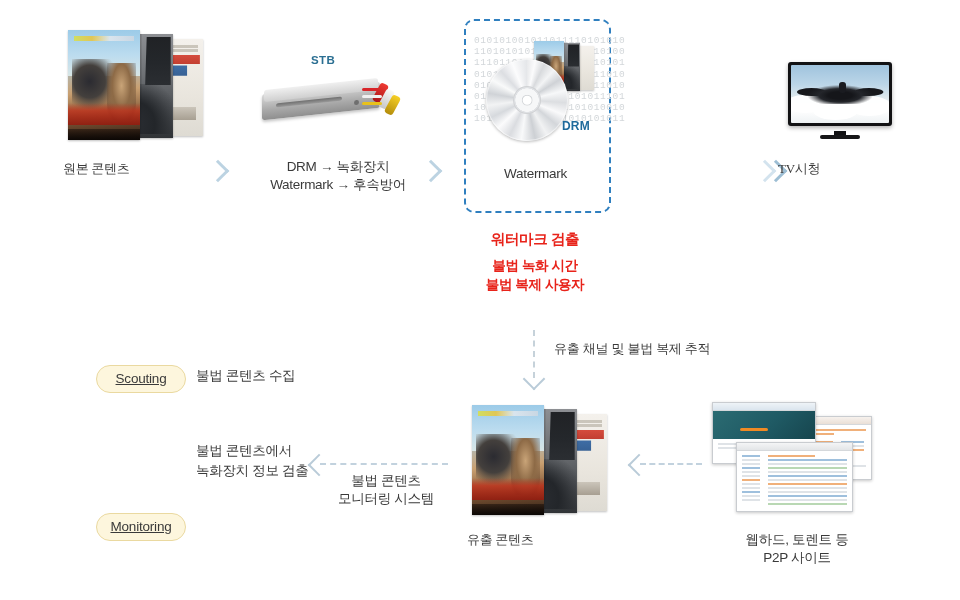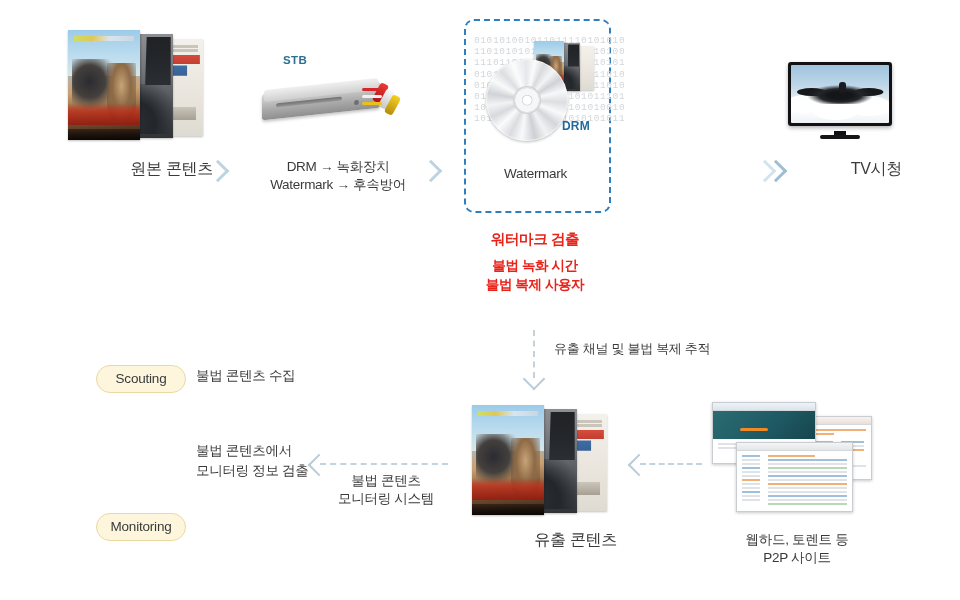--- a/index.html
+++ b/index.html
@@ -9,25 +9,25 @@
     font-family:"Liberation Sans","DejaVu Sans",sans-serif;
     overflow:hidden;
     position:relative;
     color:#333;
   }
   .stage{position:absolute;left:0;top:0;width:960px;height:600px;}
   .abs{position:absolute;}
 
   
   .lbl{
-    text-align:right;font-size:16px;color:#3a3a3a;line-height:17px;
-    letter-spacing:-0.3px;white-space:nowrap;
+    text-align:left;font-size:13px;color:#3a3a3a;line-height:17px;
+    letter-spacing:-0.3px;white-space:nowrap;font-family:Liberation Serif, serif;
   }
   .lbl-blk{text-align:center;font-size:13.5px;color:#3a3a3a;line-height:18px;letter-spacing:-0.3px;}
-  .stb-txt{font-size:11.5px;color:#2b6f92;font-weight:bold;letter-spacing:0.4px;}
+  .stb-txt{font-size:11.5px;color:#2b6f92;font-weight:bold;letter-spacing:0.4px;text-align:center;}
   .drm-txt{font-size:12px;color:#1f6a9b;font-weight:bold;letter-spacing:0.2px;}
 
   
   .posters{position:absolute;}
   .poster{position:absolute;background:#cfd6dd;overflow:hidden;box-shadow:0 1px 2px rgba(0,0,0,.25);}
   .p-mid{ 
     background:linear-gradient(180deg,#8d8f93 0%,#6f7276 38%,#4c4f53 72%,#303336 100%);
   }
   .p-right{ 
     background:linear-gradient(180deg,#f4f1ec 0%,#e9e5dd 60%,#dedbd3 100%);
@@ -140,21 +140,21 @@
   .tv .stand{position:absolute;left:50%;bottom:-7px;transform:translateX(-50%);width:40px;height:4px;
     background:#151517;border-radius:2px;}
   .tv .neckstand{position:absolute;left:50%;bottom:-5px;transform:translateX(-50%);width:12px;height:6px;background:#101012;}
 
   
   .redttl{color:#e8231a;font-weight:bold;font-size:14.5px;text-align:center;letter-spacing:-.4px;}
   .redline{color:#e8231a;font-weight:bold;font-size:13.5px;text-align:center;line-height:19px;letter-spacing:-.4px;}
 
   
   .pill{position:absolute;border:1px solid #ead9a0;background:#fdf6dd;border-radius:14px;
-    height:26px;line-height:26px;text-align:center;font-size:13.5px;color:#3a3a3a;letter-spacing:-.2px;}
+    height:26px;line-height:26px;text-align:center;font-size:13.5px;color:#3a3a3a;letter-spacing:-.2px;text-decoration:underline;}
   .pilltxt{font-size:13.5px;color:#3a3a3a;line-height:20px;letter-spacing:-.3px;}
 
   
   .vdash{position:absolute;border-left:2px dashed #c6d2da;}
   .hdash{position:absolute;border-top:2px dashed #c2d2de;}
   .arrowhead{position:absolute;width:14px;height:14px;border-left:2px solid #b9cbd8;border-bottom:2px solid #b9cbd8;}
 
   
   .win{position:absolute;background:#fff;border:1px solid #c9ccd0;box-shadow:0 1px 3px rgba(0,0,0,.22);overflow:hidden;}
   .win .bar{height:7px;background:linear-gradient(180deg,#f4f5f6,#e3e5e7);border-bottom:1px solid #d5d8db;}
@@ -297,21 +297,21 @@
   <div class="arrowhead" style="left:526px;top:371px;transform:rotate(-45deg);"></div>
   <div class="abs" style="left:554px;top:340px;font-size:13px;color:#3a3a3a;letter-spacing:-.3px;white-space:nowrap;">유출 채널 및 불법 복제 추적</div>
 
   <div class="pill" style="left:96px;top:365px;width:88px;">Scouting</div>
   <div class="abs pilltxt" style="left:196px;top:366px;width:170px;">
     <div>불법 콘텐츠 수집</div>
   </div>
 
   <div class="abs pilltxt" style="left:196px;top:441px;width:180px;">
     <div>불법 콘텐츠에서</div>
-    <div>모니터링 정보 검출</div>
+    <div>녹화장치 정보 검출</div>
   </div>
 
   <div class="pill" style="left:96px;top:513px;width:88px;">Monitoring</div>
 
   <div class="hdash" style="left:320px;top:463px;width:128px;"></div>
   <div class="arrowhead" style="left:311px;top:457px;transform:rotate(45deg);"></div>
   <div class="abs lbl-blk" style="left:318px;top:472px;width:136px;">
     <div>불법 콘텐츠</div>
     <div>모니터링 시스템</div>
   </div>

